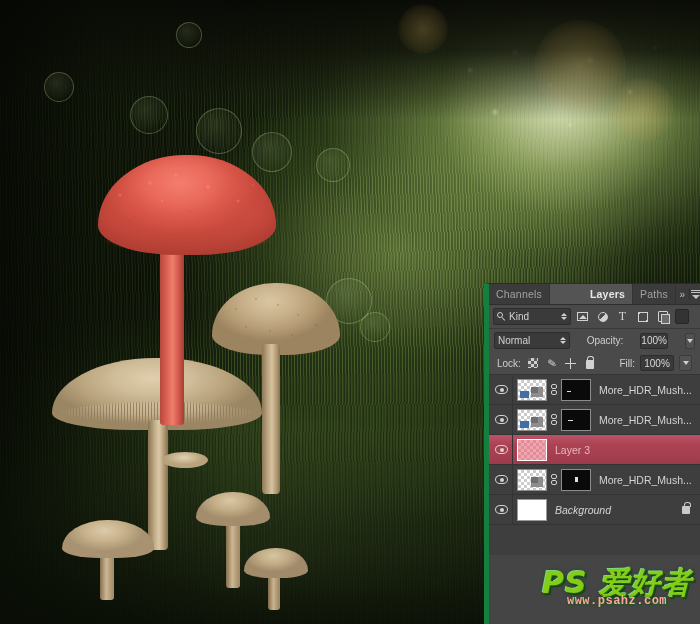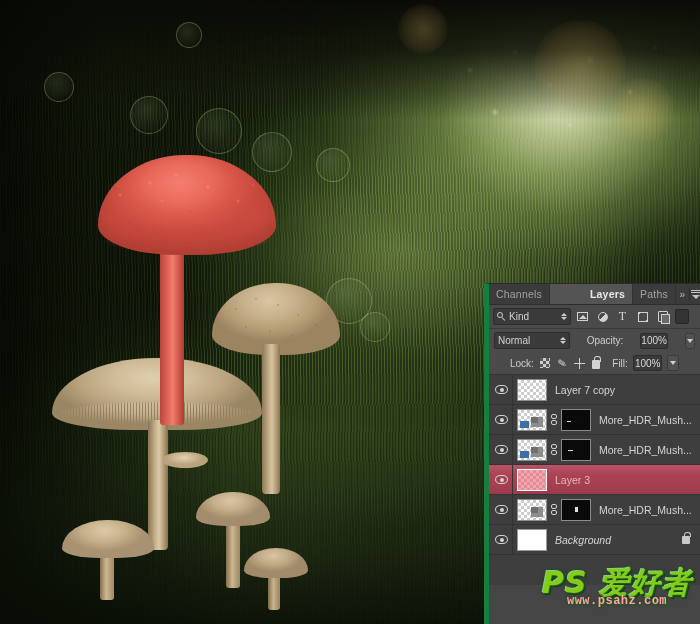--- a/index.html
+++ b/index.html
@@ -384,21 +384,21 @@
   .num-arrow i {
     width: 0; height: 0;
     border-left: 3px solid transparent; border-right: 3px solid transparent;
     border-top: 4px solid #d0d0d0;
     display: block;
   }
 
   
   .lock-row {
     display: flex; align-items: center;
-    height: 23px; padding: 0 21px;
+    height: 23px; padding: 0 8px;
     background: #4a4a4a;
     gap: 5px;
     border-bottom: 1px solid #363636;
   }
   .lock-label { font-size: 10px; color: #cfcfcf; }
   .lk { width: 14px; height: 14px; display: flex; align-items: center; justify-content: center; }
   .lk-trans {
     width: 10px; height: 10px;
     background-image:
       linear-gradient(45deg, #cfcfcf 25%, transparent 25%, transparent 75%, #cfcfcf 75%),
@@ -729,29 +729,20 @@
           <span>100%</span>
         </div>
       <div class="num-arrow">
           <i></i>
         </div>
     </div>
 
     <div class="layer-list">
 
 
-      <div class="layer-row">
-        <div class="eye-cell">
-            <span class="eye-ico"></span>
-          </div>
-        <div class="thumbs">
-            <div class="thumb"></div>
-          </div>
-        <div class="layer-name">Layer 7 copy</div>
-      </div>
 
       <div class="layer-row">
         <div class="eye-cell">
             <span class="eye-ico"></span>
           </div>
         <div class="thumbs">
           <div class="thumb">
             <span class="thumb-art ta-blue"></span>
               <span class="thumb-art ta-grey"></span>
               <span class="thumb-art ta-grey2"></span>

